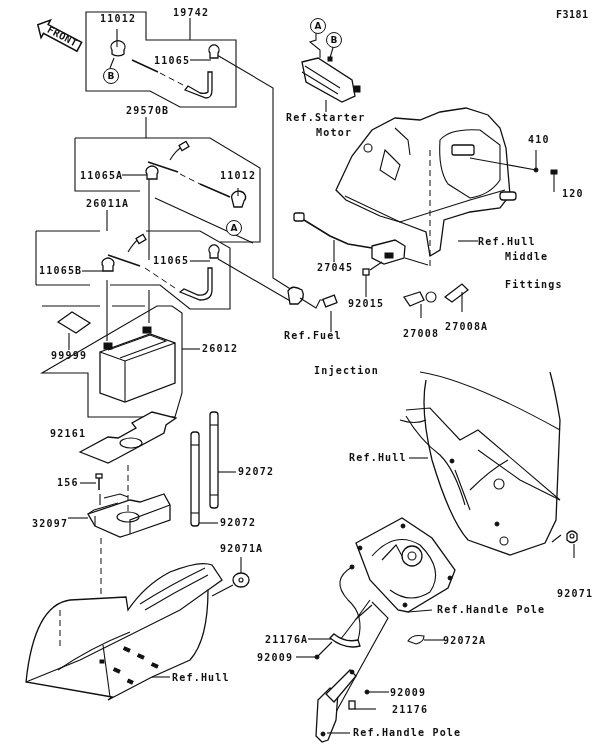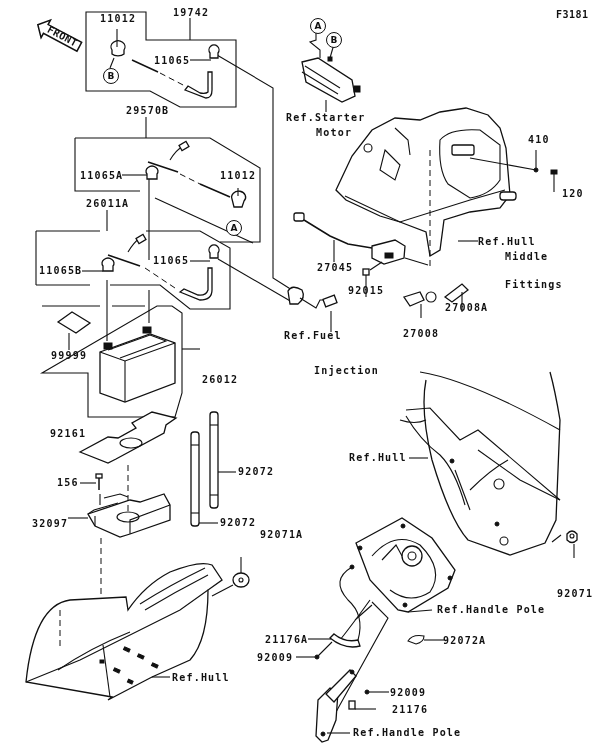--- a/index.html
+++ b/index.html
@@ -291,33 +291,33 @@
 <div class="lbl" style="left:173px; top:7px;">19742</div>
 <div class="lbl" style="left:100px; top:13px;">11012</div>
 <div class="lbl" style="left:154px; top:55px;">11065</div>
 <div class="lbl" style="left:126px; top:105px;">29570B</div>
 <div class="lbl" style="left:80px; top:170px;">11065A</div>
 <div class="lbl" style="left:220px; top:170px;">11012</div>
 <div class="lbl" style="left:86px; top:198px;">26011A</div>
 <div class="lbl" style="left:39px; top:265px;">11065B</div>
 <div class="lbl" style="left:153px; top:255px;">11065</div>
 <div class="lbl" style="left:51px; top:350px;">99999</div>
-<div class="lbl" style="left:202px; top:343px;margin-top:31px;">26012</div>
+<div class="lbl" style="left:202px; top:343px;">26012</div>
 <div class="lbl" style="left:50px; top:428px;">92161</div>
 <div class="lbl" style="left:57px; top:477px;">156</div>
 <div class="lbl" style="left:32px; top:512px;margin-top:6px;">32097</div>
 <div class="lbl" style="left:238px; top:466px;">92072</div>
 <div class="lbl" style="left:220px; top:517px;">92072</div>
-<div class="lbl" style="left:220px; top:529px;margin-left:40px;">92071A</div>
+<div class="lbl" style="left:220px; top:543px;">92071A</div>
 <div class="lbl" style="left:528px; top:134px;">410</div>
 <div class="lbl" style="left:562px; top:188px;">120</div>
 <div class="lbl" style="left:317px; top:262px;">27045</div>
-<div class="lbl" style="left:348px; top:285px;text-align:right;">92015</div>
+<div class="lbl" style="left:348px; top:298px;text-align:right;">92015</div>
 <div class="lbl" style="left:403px; top:328px;">27008</div>
-<div class="lbl" style="left:445px; top:302px;">27008A</div>
+<div class="lbl" style="left:445px; top:321px;">27008A</div>
 <div class="lbl" style="left:557px; top:560px;margin-top:28px;">92071</div>
 <div class="lbl" style="left:265px; top:634px;">21176A</div>
 <div class="lbl" style="left:257px; top:652px;">92009</div>
 <div class="lbl" style="left:443px; top:635px;">92072A</div>
 <div class="lbl" style="left:390px; top:687px;">92009</div>
 <div class="lbl" style="left:376px; top:704px;margin-left:16px;">21176</div>
 
 <div class="lbl" style="left:286px; top:112px;">Ref.Starter</div>
 <div class="lbl" style="left:316px; top:127px;">Motor</div>
 <div class="lbl" style="left:478px; top:236px;">Ref.Hull</div>

